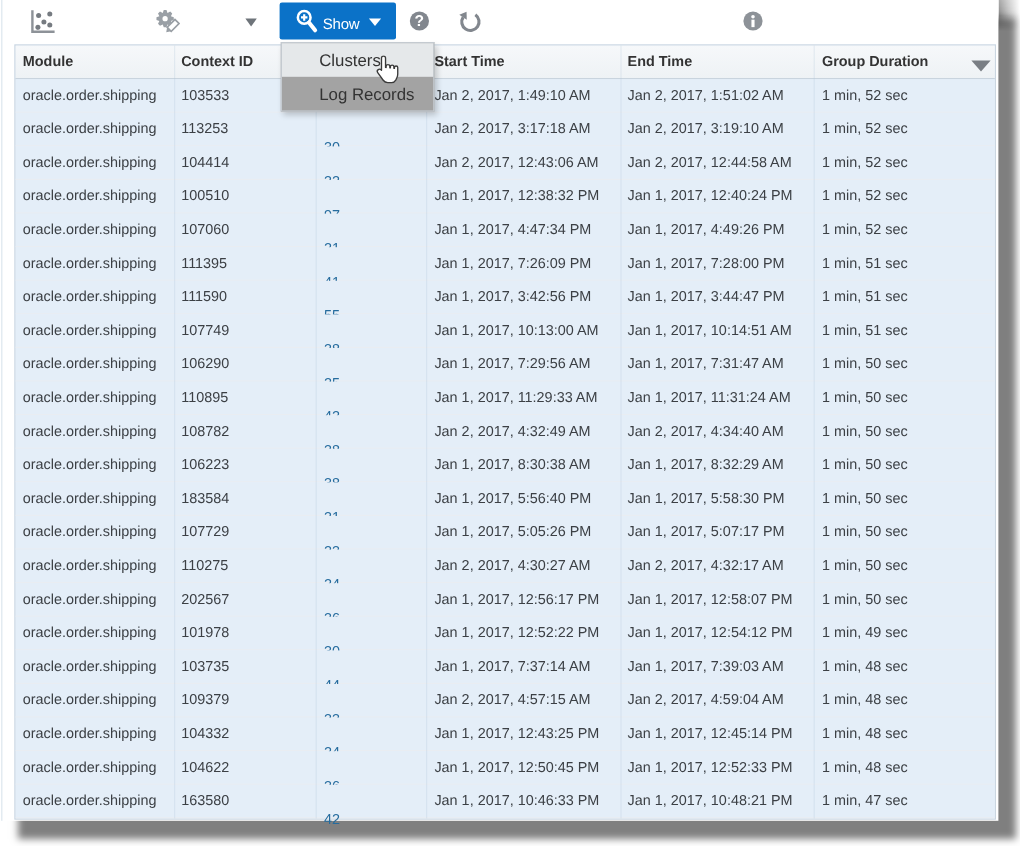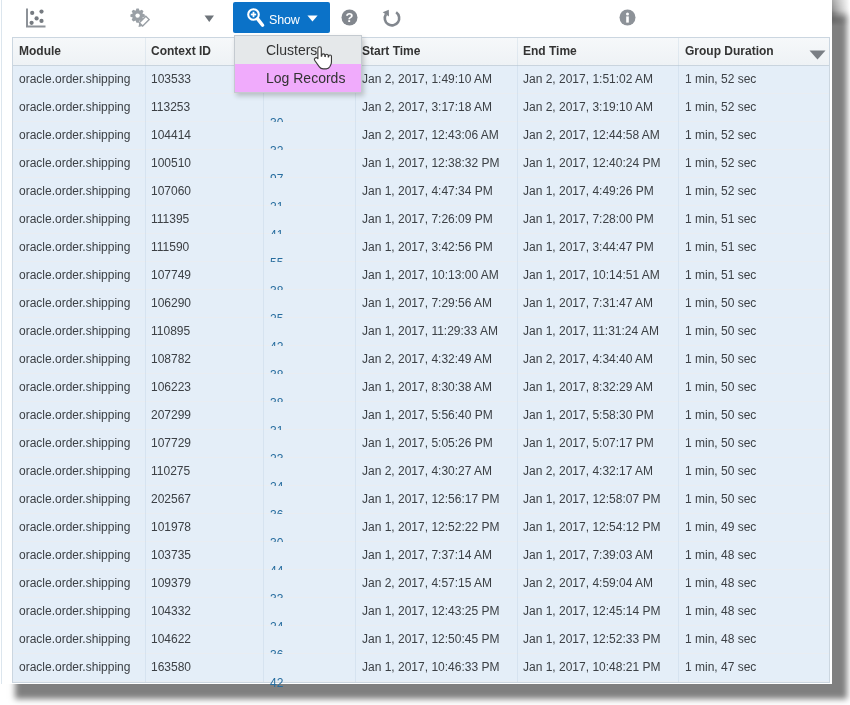--- a/index.html
+++ b/index.html
@@ -6,21 +6,21 @@
 .widget{position:absolute;left:0;top:0;width:832px;height:684px;background:#fff;box-shadow:15px 15px 6px rgba(0,0,0,0.50);}
 .lborder{position:absolute;left:1px;top:0;width:1px;height:684px;background:#dce6ee;}
 .tool{position:absolute;font-size:12.5px;color:#0369a1;margin-top:44px;}
 .tbl{position:absolute;left:12px;top:37px;width:816px;height:644px;border:1px solid #cbd6e0;background:#e4eef8;}
 .hdr{position:absolute;left:0;top:0;width:816px;height:27px;background:linear-gradient(#f6f8fa,#eef2f5);border-bottom:1px solid #c9d4de;}
 .hdr span{position:absolute;font-size:12px;font-weight:bold;color:#333;line-height:27px;white-space:nowrap;}
 .r{position:absolute;left:0;width:816px;height:27px;border-bottom:1px solid #e9edf2;background:#e4eef8;}
 .c{position:absolute;font-size:12px;color:#3c4045;line-height:27px;white-space:nowrap;}
 .clu{color:#266c9e;margin-top:16px;}
 .vl{position:absolute;top:0;width:1px;height:644px;background:rgba(175,198,217,0.26);}
-.menu{position:absolute;left:234px;top:35px;width:126px;background:#f0abfc;border:1px solid #c4cad0;box-shadow:2px 3px 5px rgba(0,0,0,0.20);}
+.menu{position:absolute;left:234px;top:35px;width:126px;background:#a3a3a3;border:1px solid #c4cad0;box-shadow:2px 3px 5px rgba(0,0,0,0.20);}
 .mi{height:28px;line-height:28px;font-size:14px;color:#333;padding-left:31px;}
 .mi1{background:#e5e8ea;}
 .showbtn{position:absolute;left:233px;top:2px;width:97px;height:31px;background:#0b72c8;border-radius:2px;}
 .showbtn span{position:absolute;left:36px;top:2.5px;line-height:31px;font-size:12.5px;font-weight:normal;color:#ffffff;letter-spacing:-0.2px;}
 .info{position:absolute;left:641px;top:0;height:36px;line-height:36px;font-size:14.4px;color:#333;}
 svg{position:absolute;}
 </style></head>
 <body>
 <div class="widget">
   <div class="lborder"></div>
@@ -178,21 +178,21 @@
 <div class="r" style="top:336px">
         <span class="c" style="left:6px">oracle.order.shipping</span>
         <span class="c" style="left:138px">106223</span>
         <span class="c clu" style="left:257px">38</span>
         <span class="c" style="left:349px">Jan 1, 2017, 8:30:38 AM</span>
         <span class="c" style="left:510px">Jan 1, 2017, 8:32:29 AM</span>
         <span class="c" style="left:672px">1 min, 50 sec</span>
       </div>
 <div class="r" style="top:364px">
         <span class="c" style="left:6px">oracle.order.shipping</span>
-        <span class="c" style="left:138px">207299</span>
+        <span class="c" style="left:138px">183584</span>
         <span class="c clu" style="left:257px">31</span>
         <span class="c" style="left:349px">Jan 1, 2017, 5:56:40 PM</span>
         <span class="c" style="left:510px">Jan 1, 2017, 5:58:30 PM</span>
         <span class="c" style="left:672px">1 min, 50 sec</span>
       </div>
 <div class="r" style="top:392px">
         <span class="c" style="left:6px">oracle.order.shipping</span>
         <span class="c" style="left:138px">107729</span>
         <span class="c clu" style="left:257px">23</span>
         <span class="c" style="left:349px">Jan 1, 2017, 5:05:26 PM</span>

